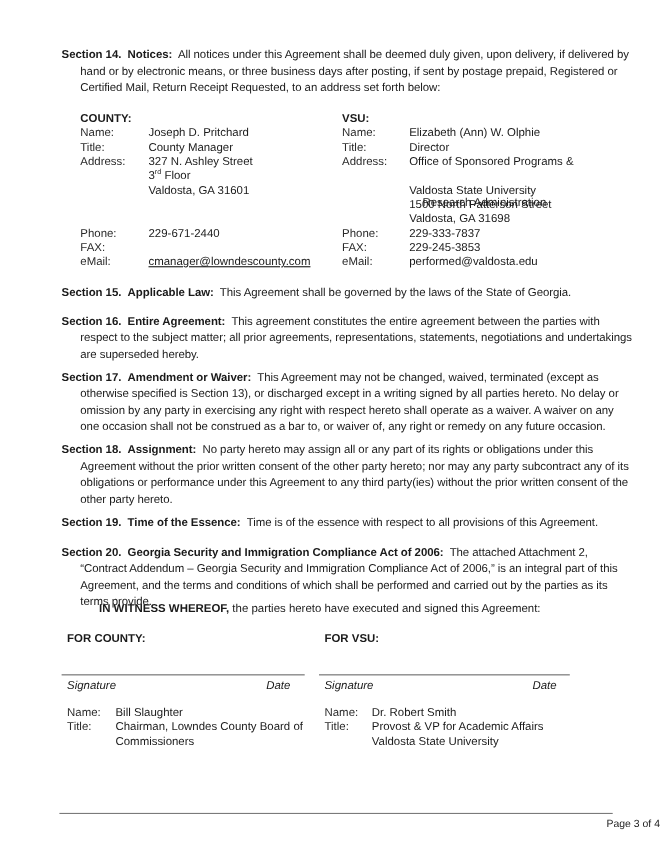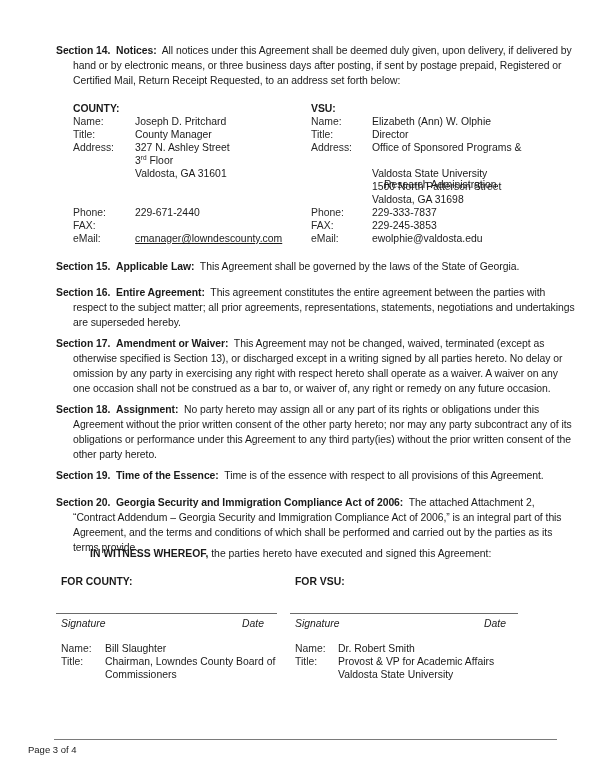--- a/index.html
+++ b/index.html
@@ -64,21 +64,21 @@
     <div class="abs" style="left:372px; top:140px;">Office of Sponsored Programs &amp;</div>
     <div class="abs" style="left:384px; top:153px;margin-top:24px;">Research Administration</div>
     <div class="abs" style="left:372px; top:166px;">Valdosta State University</div>
     <div class="abs" style="left:372px; top:179px;">1500 North Patterson Street</div>
     <div class="abs" style="left:372px; top:192px;">Valdosta, GA 31698</div>
     <div class="abs label" style="left:311px; top:205px;">Phone:</div>
     <div class="abs" style="left:372px; top:205px;">229-333-7837</div>
     <div class="abs label" style="left:311px; top:218px;">FAX:</div>
     <div class="abs" style="left:372px; top:218px;">229-245-3853</div>
     <div class="abs label" style="left:311px; top:231px;">eMail:</div>
-    <div class="abs" style="left:372px; top:231px;">ewolphie@valdosta.edu</div>
+    <div class="abs" style="left:372px; top:231px;">performed@valdosta.edu</div>
   </div>
 
   <div class="section" style="top:259px;">
     <b>Section 15.</b>&nbsp; <b>Applicable Law:</b>&nbsp; <span>This Agreement shall be governed by the laws of the State of Georgia.</span>
   </div>
 
   <div class="section" style="top:285px;">
     <b>Section 16.</b>&nbsp; <b>Entire Agreement:</b>&nbsp; <span>This agreement constitutes the entire agreement between the parties with respect to the subject matter; all prior agreements, representations, statements, negotiations and undertakings are superseded hereby.</span>
   </div>
 
@@ -120,15 +120,15 @@
     <div class="abs italic" style="left:295px; top:616px;">Signature</div>
     <div class="abs italic" style="left:484px; top:616px;">Date</div>
     <div class="abs label" style="left:295px; top:641px;">Name:</div>
     <div class="abs" style="left:338px; top:641px;">Dr. Robert Smith</div>
     <div class="abs label" style="left:295px; top:654px;">Title:</div>
     <div class="abs" style="left:338px; top:654px;">Provost &amp; VP for Academic Affairs</div>
     <div class="abs" style="left:338px; top:667px;">Valdosta State University</div>
   </div>
 
   <div class="rule" style="left:54px; top:739px; width:503px; background:#7a7a7a;"></div>
-  <div class="abs" style="left:0; width:600px; top:742px; text-align:left; font-size:9.5px;padding-left:28px;">Page 3 of 4</div>
+  <div class="abs" style="left:0; width:600px; top:742px; text-align:right; font-size:9.5px;padding-left:28px;">Page 3 of 4</div>
 
 </div>
 
 </body></html>

